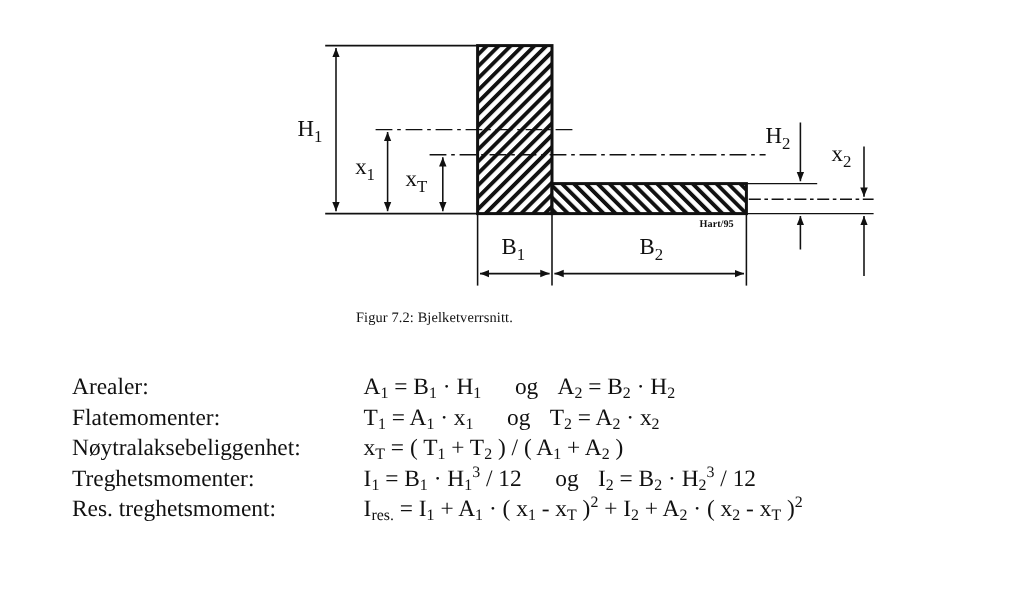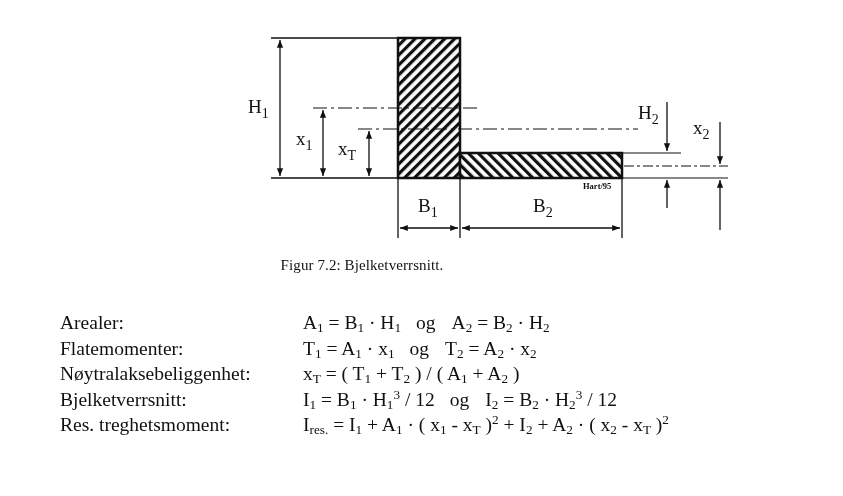--- a/index.html
+++ b/index.html
@@ -1,28 +1,28 @@
 <!DOCTYPE html>
 <html><head>
 <meta charset="utf-8">
 <style>
   html, body { margin:0; padding:0; background:#ffffff; }
   body { width:843px; height:496px; position:relative; overflow:hidden;
          font-family: "Liberation Serif", "DejaVu Serif", serif; color:#111; }
   #figure { position:absolute; left:16px; top:0; width:843px; height:250px; }
   #figure svg text { font-family: "Liberation Serif", "DejaVu Serif", serif; fill:#111; }
   .caption { position:absolute; left:0; width:724px; top:257px; text-align:center;
-             font-size:15px; letter-spacing:0.1px; }
+             font-size:12px; letter-spacing:0.1px; }
   .rows { position:absolute; left:60px; top:312px; }
   .row { position:relative; height:25.5px; font-size:19.5px; white-space:nowrap; }
   .row .label { position:absolute; left:0; top:0; }
   .row .formula { position:absolute; left:243px; top:0; }
   sub { font-size:0.68em; vertical-align:-0.25em; line-height:0; }
   sup { font-size:0.68em; vertical-align:0.55em; line-height:0; }
-  .og { display:inline-block; margin:0 16px 0 15px; }
+  .og { display:inline-block; margin:0 16px 0 28px; }
 </style>
 </head>
 <body>
 
 <div id="figure">
 <svg width="843" height="250" viewBox="0 0 843 250" xmlns="http://www.w3.org/2000/svg">
   <defs>
     <pattern id="hatchA" patternUnits="userSpaceOnUse" width="7" height="7" patternTransform="rotate(45)">
       <rect width="7" height="7" fill="#fff"></rect>
       <rect x="0" y="0" width="3.2" height="7" fill="#111"></rect>
@@ -109,21 +109,21 @@
     <span class="label">Flatemomenter:</span>
     <span class="formula"><span>T</span><sub>1</sub><span> = A</span><sub>1</sub><span> · x</span><sub>1</sub><span class="og">og</span><span>T</span><sub>2</sub><span> = A</span><sub>2</sub><span> · x</span><sub>2</sub></span>
   </div>
 
   <div class="row">
     <span class="label">Nøytralaksebeliggenhet:</span>
     <span class="formula"><span>x</span><sub>T</sub><span> =  ( T</span><sub>1</sub><span> + T</span><sub>2</sub><span> ) / ( A</span><sub>1</sub><span> + A</span><sub>2</sub><span> )</span></span>
   </div>
 
   <div class="row">
-    <span class="label">Bjelketverrsnitt:</span>
+    <span class="label">Treghetsmomenter:</span>
     <span class="formula"><span>I</span><sub>1</sub><span> = B</span><sub>1</sub><span> · H</span><sub>1</sub><sup>3</sup><span> / 12</span><span class="og">og</span><span>I</span><sub>2</sub><span> = B</span><sub>2</sub><span> · H</span><sub>2</sub><sup>3</sup><span> / 12</span></span>
   </div>
 
   <div class="row">
     <span class="label">Res. treghetsmoment:</span>
     <span class="formula"><span>I</span><sub>res.</sub><span> =  I</span><sub>1</sub><span> + A</span><sub>1</sub><span> · ( x</span><sub>1</sub><span> - x</span><sub>T</sub><span> )</span><sup>2</sup><span> + I</span><sub>2</sub><span> + A</span><sub>2</sub><span> · ( x</span><sub>2</sub><span> - x</span><sub>T</sub><span> )</span><sup>2</sup></span>
   </div>
 
 </div>
 

